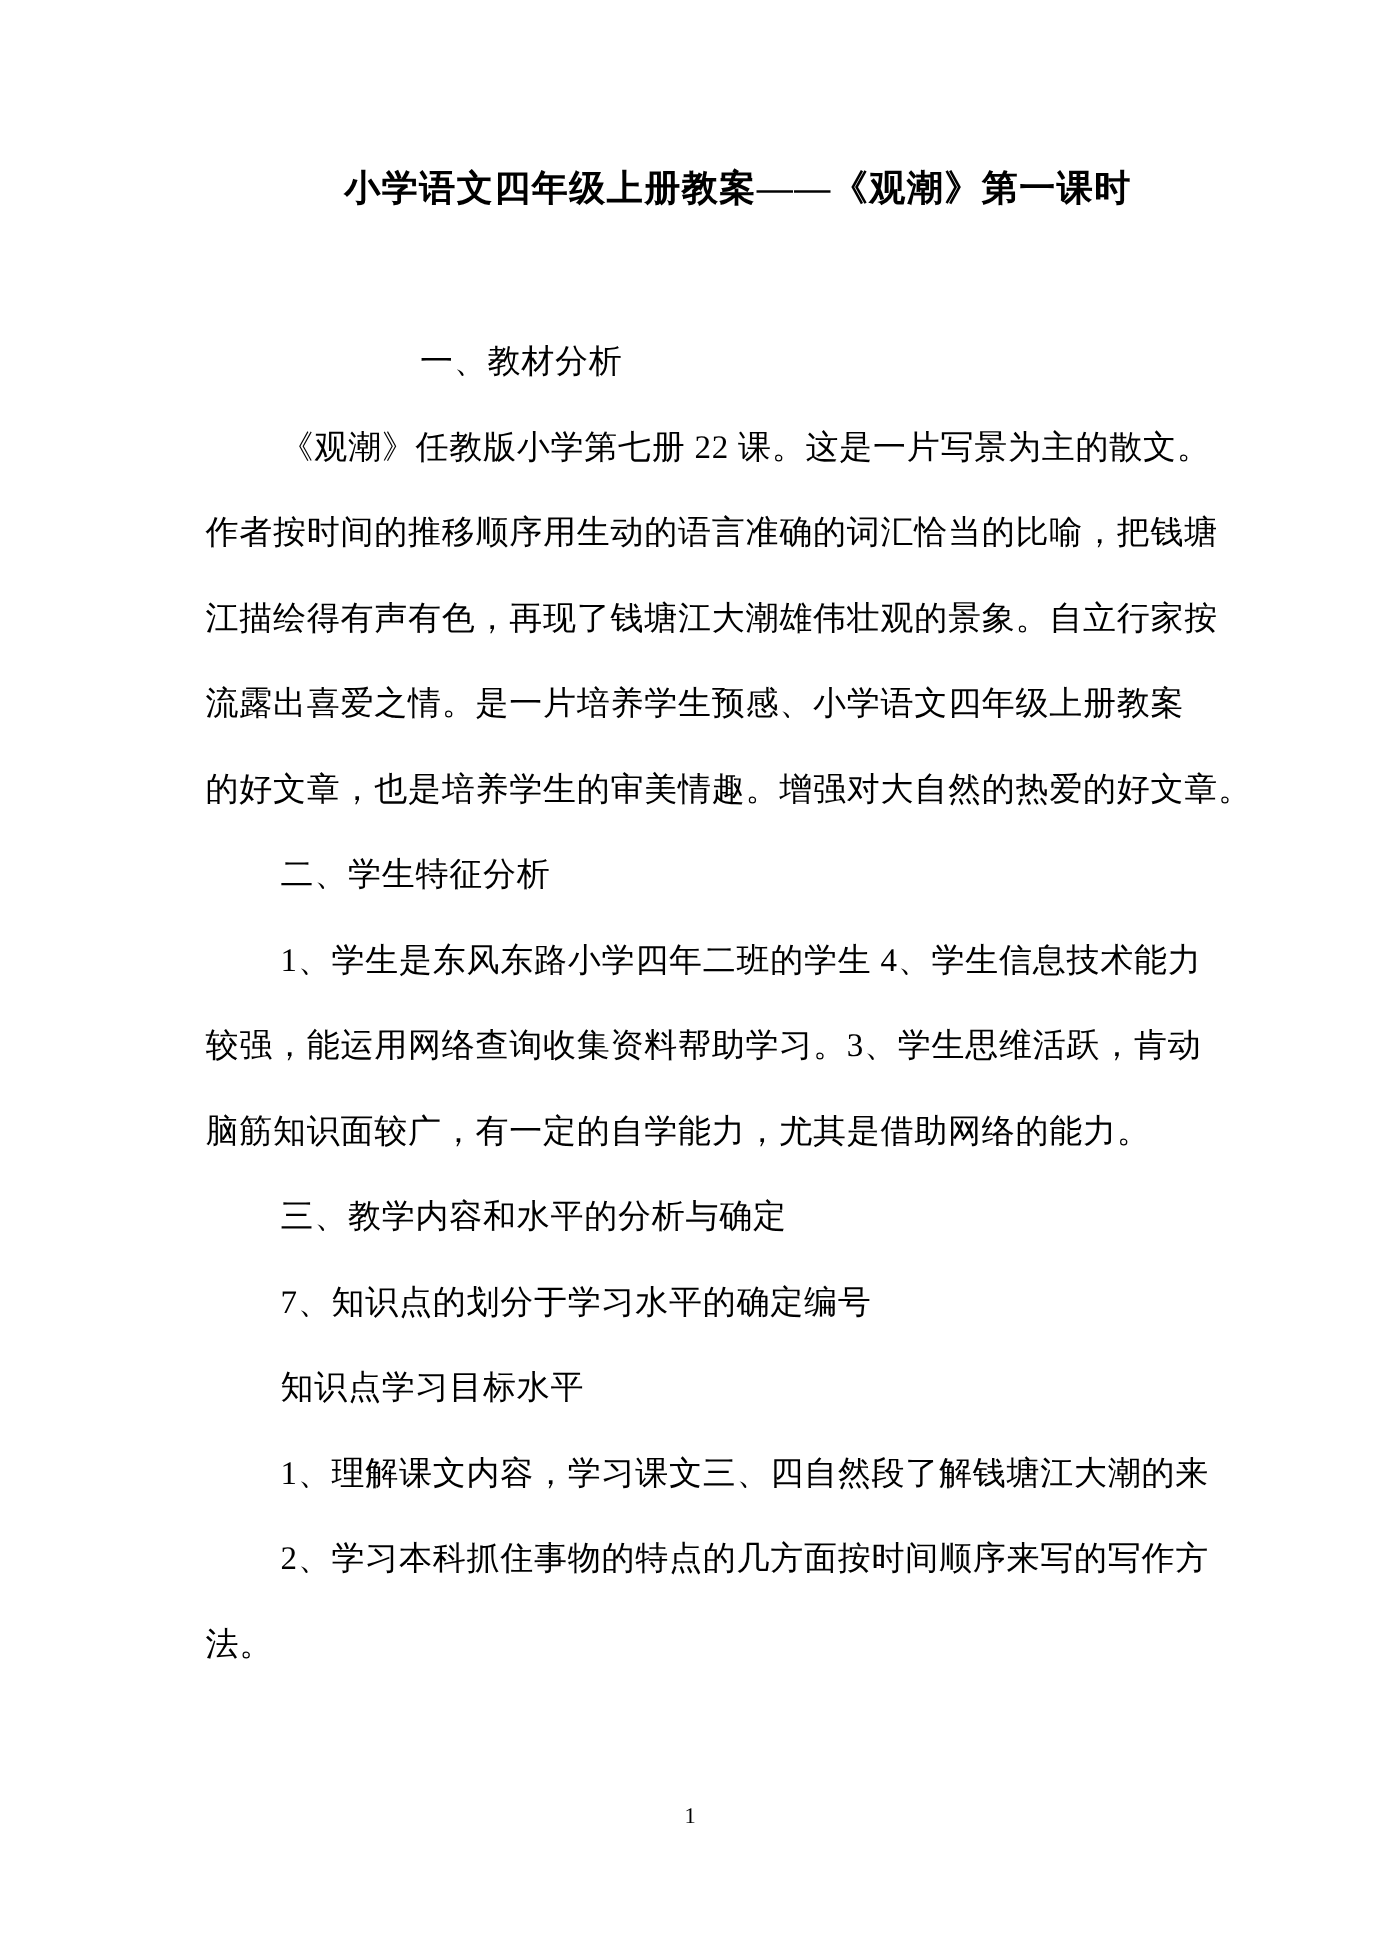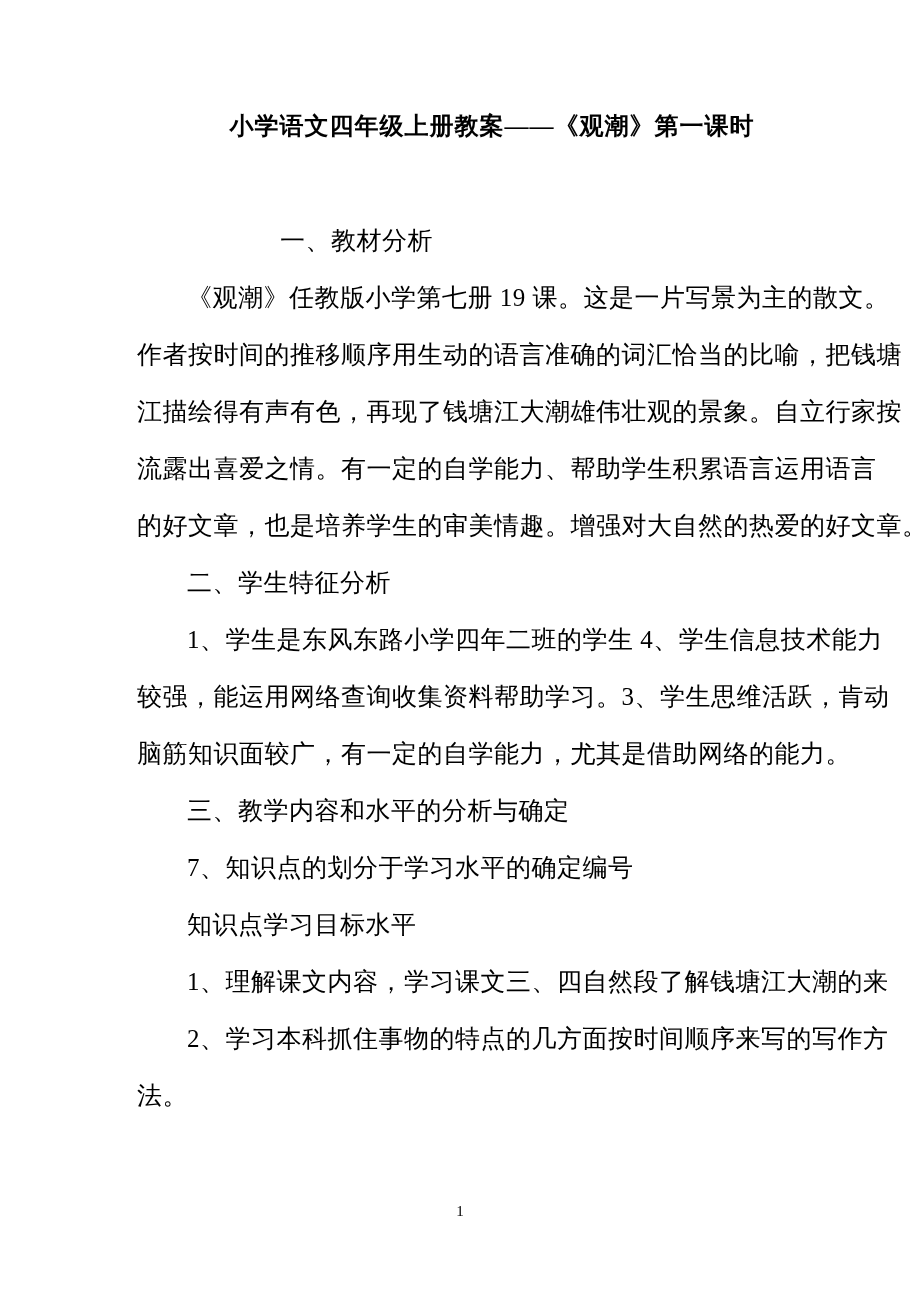--- a/index.html
+++ b/index.html
@@ -34,21 +34,21 @@
     padding-left: 58px;      
     white-space: nowrap;
     letter-spacing: 1px;
   }
   .spacer-line {
     height: 57px;
   }
   .line {
     height: 57px;
     line-height: 57px;
-    font-size: 25px;
+    font-size: 22px;
     white-space: nowrap;
     letter-spacing: 0.5px;
   }
   .ind2 {
     padding-left: 50px;      
   }
   .indH {
     padding-left: 143px;     
   }
   .page-number {
@@ -66,24 +66,24 @@
 
 <div class="page">
   <div class="content">
 
     <div class="doc-title">小学语文四年级上册教案——《观潮》第一课时</div>
 
     <div class="spacer-line"></div>
 
     <div class="line indH">一、教材分析</div>
 
-    <div class="line ind2">《观潮》任教版小学第七册 19 课。这是一片写景为主的散文。</div>
+    <div class="line ind2">《观潮》任教版小学第七册 22 课。这是一片写景为主的散文。</div>
     <div class="line">作者按时间的推移顺序用生动的语言准确的词汇恰当的比喻，把钱塘</div>
     <div class="line">江描绘得有声有色，再现了钱塘江大潮雄伟壮观的景象。自立行家按</div>
-    <div class="line">流露出喜爱之情。有一定的自学能力、帮助学生积累语言运用语言</div>
+    <div class="line">流露出喜爱之情。是一片培养学生预感、小学语文四年级上册教案</div>
     <div class="line">的好文章，也是培养学生的审美情趣。增强对大自然的热爱的好文章。</div>
 
     <div class="line ind2">二、学生特征分析</div>
 
     <div class="line ind2">1、学生是东风东路小学四年二班的学生 4、学生信息技术能力</div>
     <div class="line">较强，能运用网络查询收集资料帮助学习。3、学生思维活跃，肯动</div>
     <div class="line">脑筋知识面较广，有一定的自学能力，尤其是借助网络的能力。</div>
 
     <div class="line ind2">三、教学内容和水平的分析与确定</div>
 

